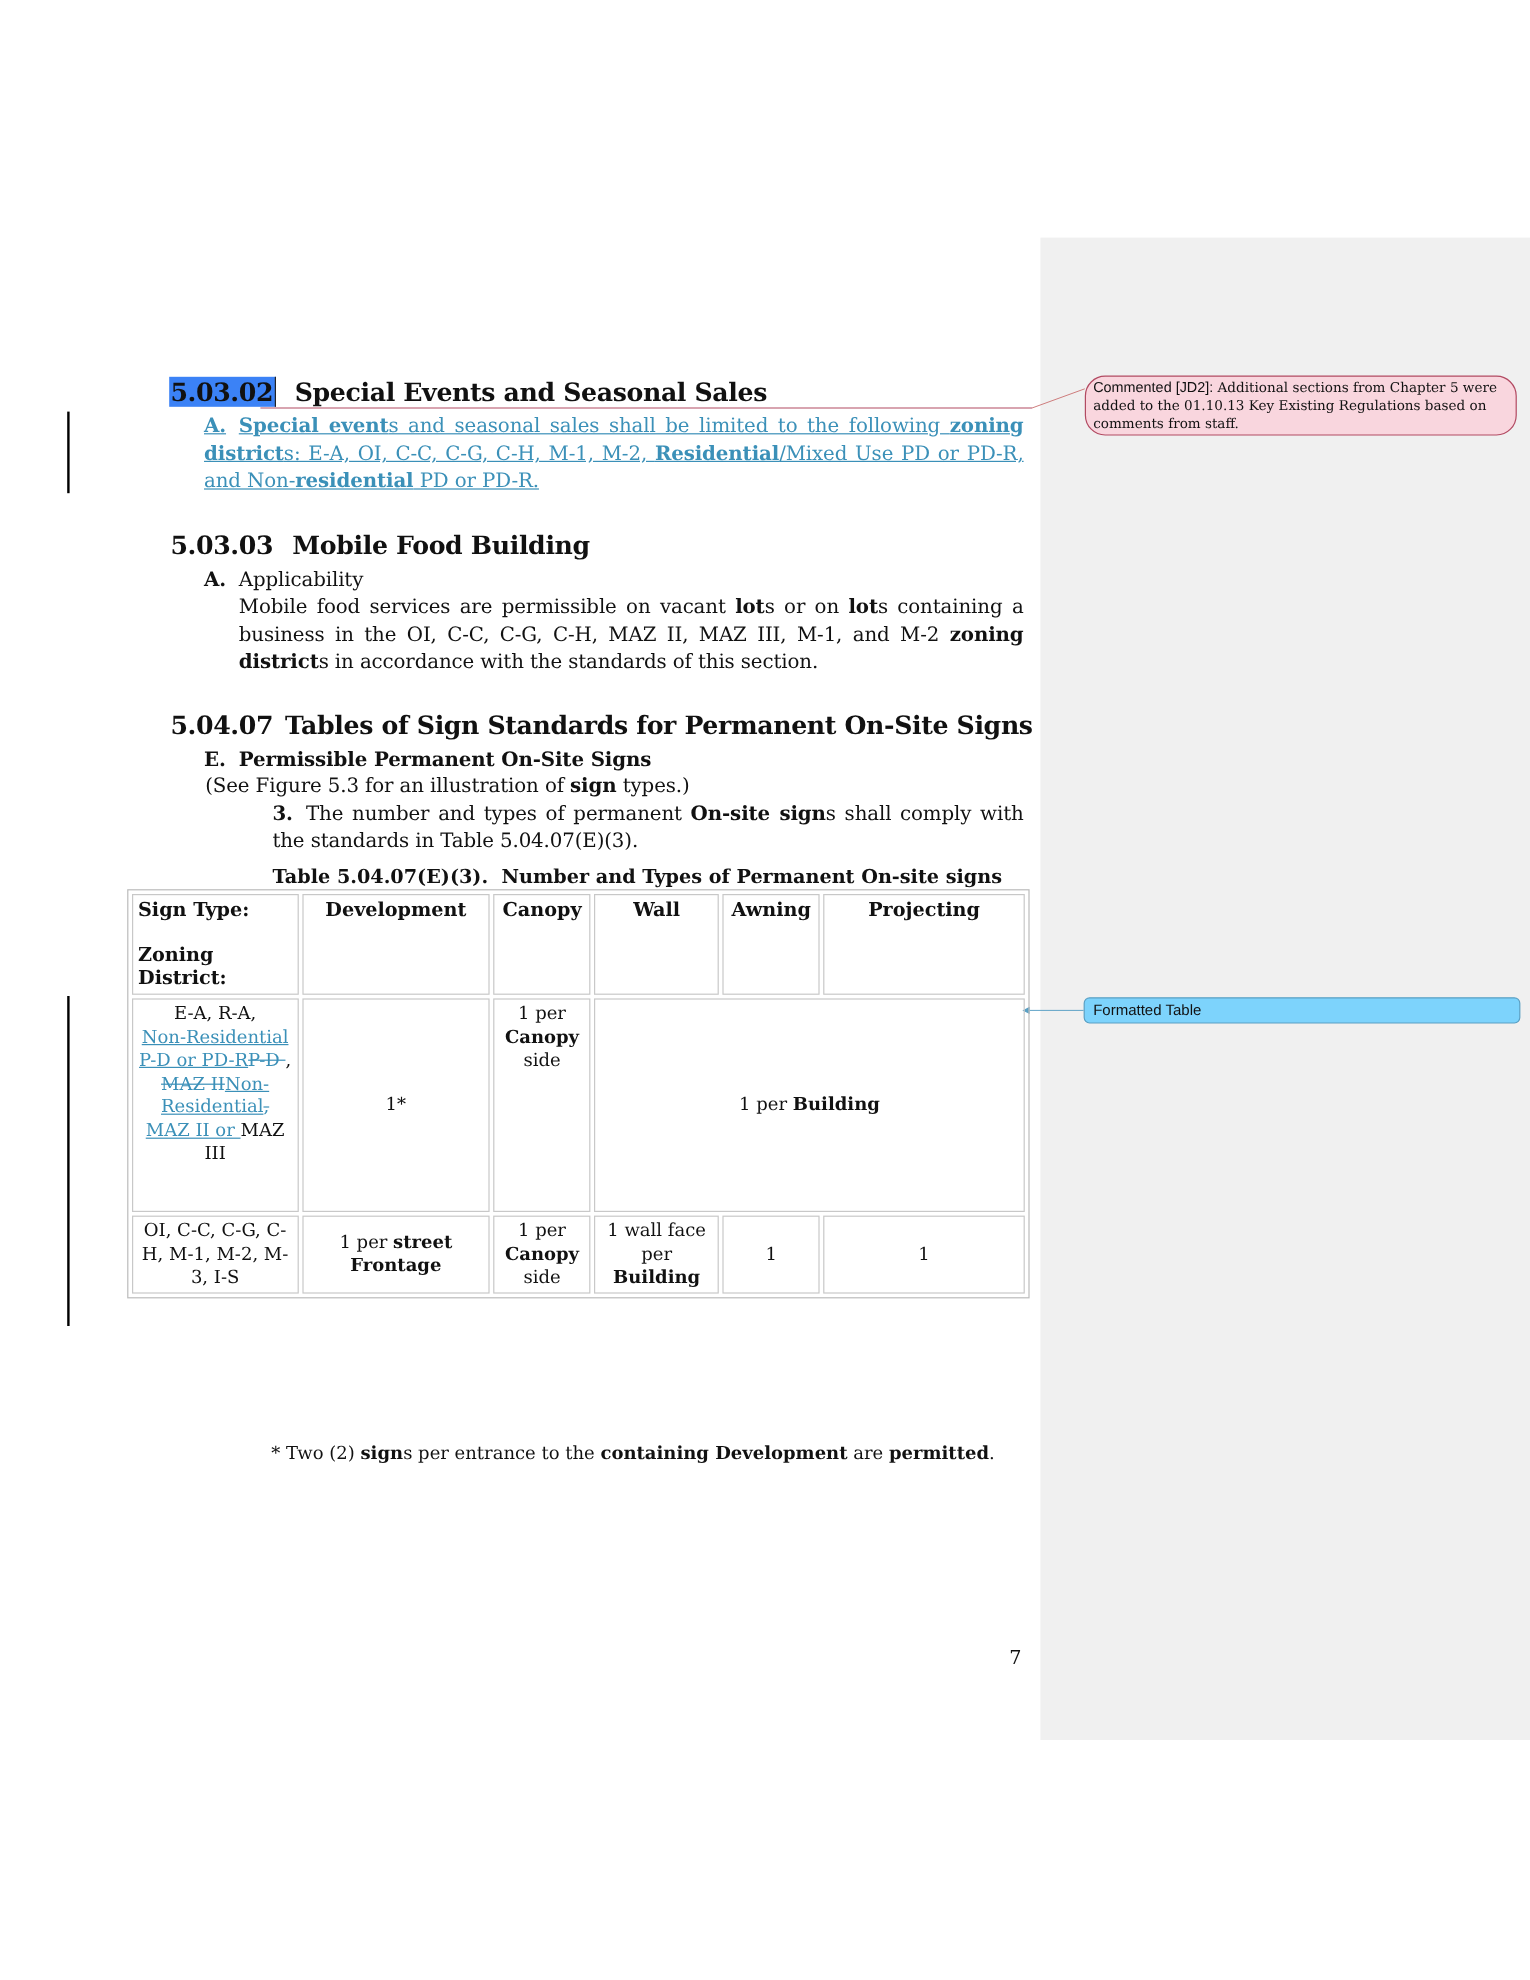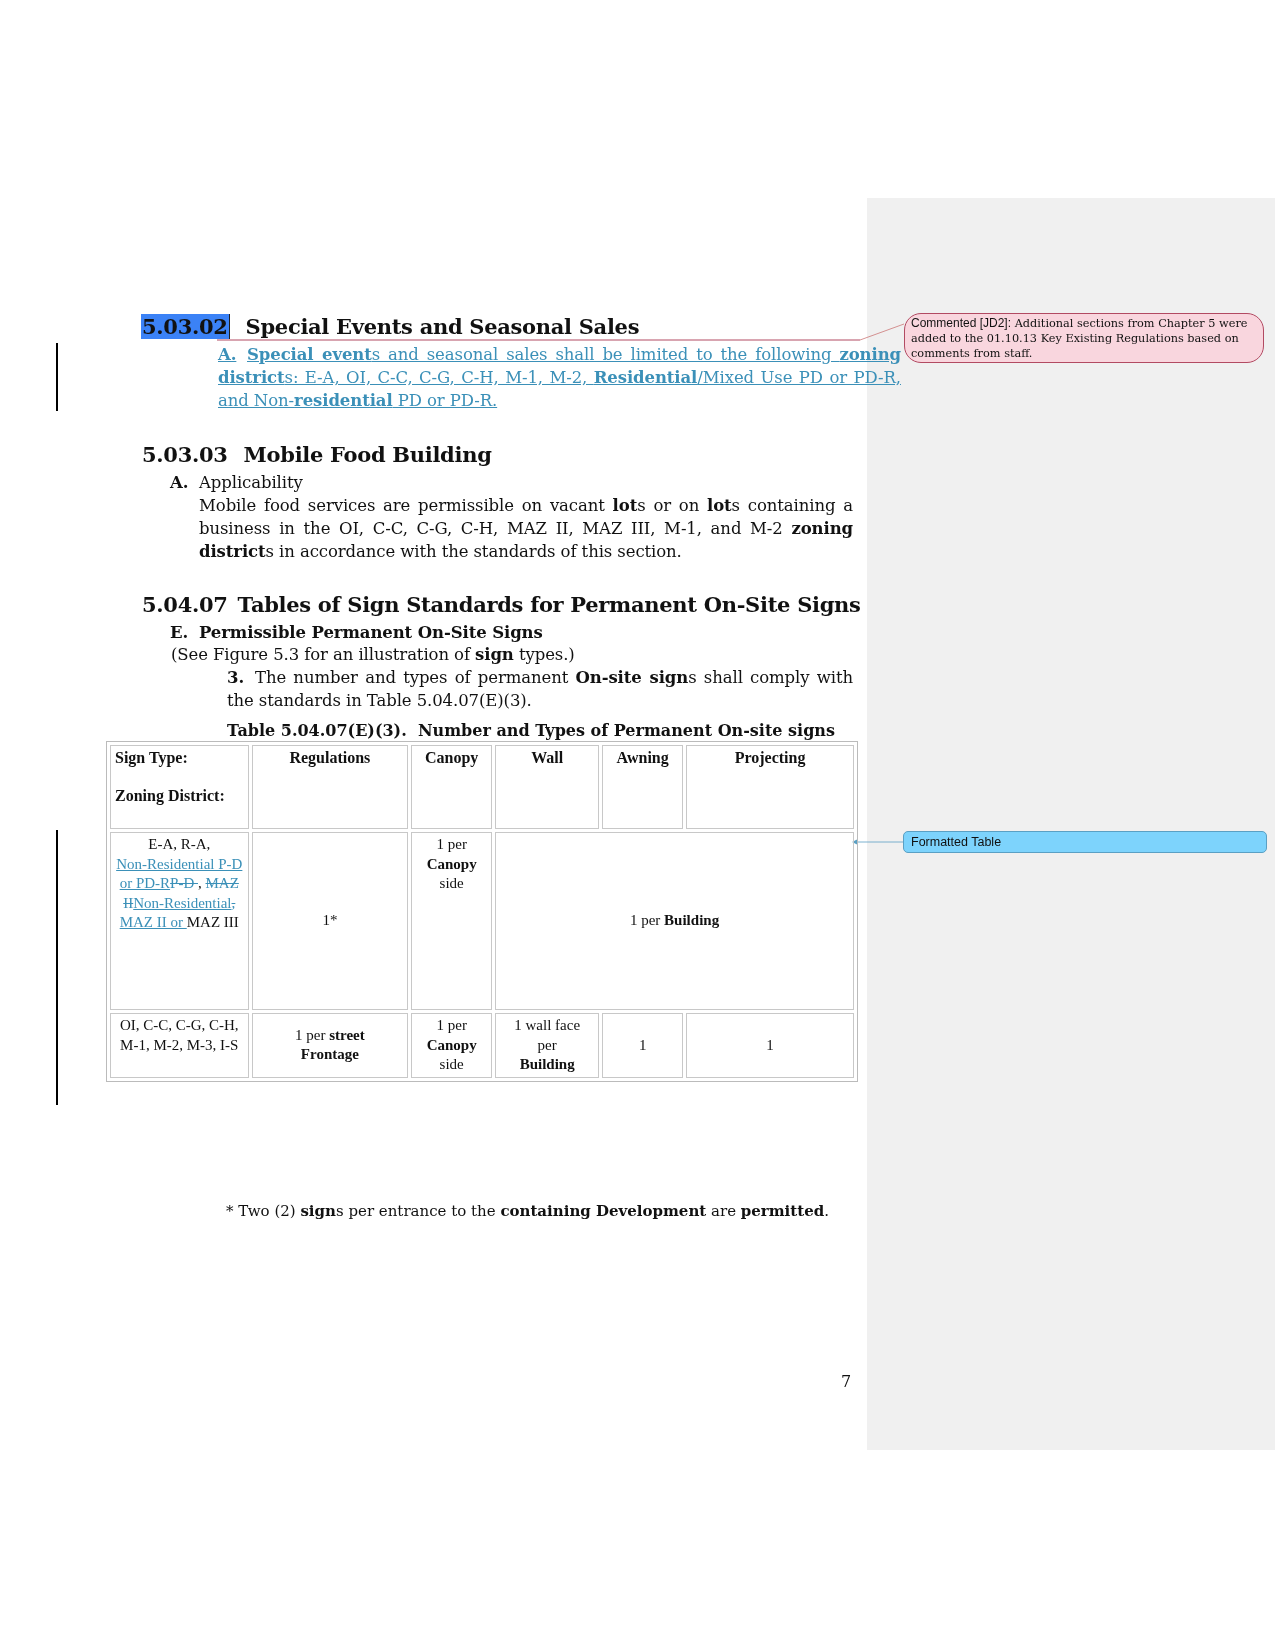--- a/index.html
+++ b/index.html
@@ -23,21 +23,21 @@
   
   .comment { left:904px; top:313px; width:360px; height:50px; background:#f9d6de; border:1px solid #b24a62;
              border-radius:17px; padding:2px 6px; box-sizing:border-box; font-size:11.3px; line-height:15px; }
   .comment .author { font-family:"Liberation Sans", sans-serif; font-size:12px; }
   .fmt-box { left:903px; top:831px; width:364px; height:22px; background:#7dd3fc; border:1px solid #5aa0c4;
              border-radius:5px; box-sizing:border-box; font-family:"Liberation Sans", sans-serif;
              font-size:12.5px; line-height:20px; padding-left:7px; }
 
   table.signs { position:absolute; left:106px; top:741px; width:752px; border-collapse:separate; border-spacing:3px;
                 border:1px solid #bbb; font-size:15px; }
-  table.signs td { border:1.5px solid #c8c8c8; vertical-align:top; text-align:center; padding:2px 4px; line-height:19.5px;font-family:Liberation Serif, serif; }
+  table.signs td { border:1.5px solid #c8c8c8; vertical-align:top; text-align:center; padding:2px 4px; line-height:19.5px; }
   table.signs td.mid { vertical-align:middle; }
   table.signs .hdr td { font-weight:bold; font-size:16px; height:78px; }
   table.signs .hdr td.left { text-align:left; }
 </style>
 </head>
 <body>
 
 <div class="abs gray-panel"></div>
 
 <div class="abs change-bar" style="top:343px;height:68px;"></div>
@@ -46,21 +46,21 @@
 <svg class="abs" style="left:0;top:0;" width="1275" height="1650">
   <line x1="217" y1="340" x2="860" y2="340" stroke="#b24a62" stroke-width="1"></line>
   <line x1="860" y1="340" x2="904" y2="324" stroke="#c77" stroke-width="0.8"></line>
   <line x1="858" y1="842" x2="903" y2="842" stroke="#5aa0c4" stroke-width="0.8"></line>
   <polygon points="852,842 858,839 858,845" fill="#5aa0c4"></polygon>
 </svg>
 
 <div class="abs h2" style="left:141px;top:314px;">
   <span class="num num-hl">5.03.02</span><span>Special Events and Seasonal Sales</span>
 </div>
-<div class="abs para justify" style="left:170px;top:343px;width:683px;margin-left:48px;">
+<div class="abs para justify" style="left:170px;top:343px;width:683px;">
   <span class="ins b" style="display:inline-block;width:29px;">A.</span><span class="ins b">Special event</span><span class="ins">s and seasonal sales shall be limited to the following </span><span class="ins b">zoning district</span><span class="ins">s: E-A, OI, C-C, C-G, C-H, M-1, M-2, </span><span class="ins b">Residential</span><span class="ins">/Mixed Use PD or PD-R, and Non-</span><span class="ins b">residential</span><span class="ins"> PD or PD-R.</span>
 </div>
 
 <div class="abs h2" style="left:142px;top:442px;">
   <span class="num">5.03.03</span><span>Mobile Food Building</span>
 </div>
 <div class="abs para" style="left:170px;top:471px;">
   <span class="b" style="display:inline-block;width:29px;">A.</span><span>Applicability</span>
 </div>
 <div class="abs para justify" style="left:199px;top:494px;width:654px;">
@@ -91,21 +91,21 @@
       <col style="width:80px">
       <col style="width:166px">
   </colgroup>
   <tbody>
       <tr class="hdr">
     <td class="left">
       <div>Sign Type:</div>
       <div style="height:18px"></div>
       <div style="line-height:19px">Zoning District:</div>
     </td>
-    <td>Regulations</td>
+    <td>Development</td>
     <td>Canopy</td>
     <td>Wall</td>
     <td>Awning</td>
     <td>Projecting</td>
   </tr>
   <tr style="height:178px">
     <td>
       <span>E-A, R-A,</span><br>
       <span class="ins">Non-Residential P-D or PD-R</span><span class="del">P-D </span><span>,</span>
       <span class="del">MAZ II</span><span class="ins">Non-Residential</span><span class="del">,</span>

